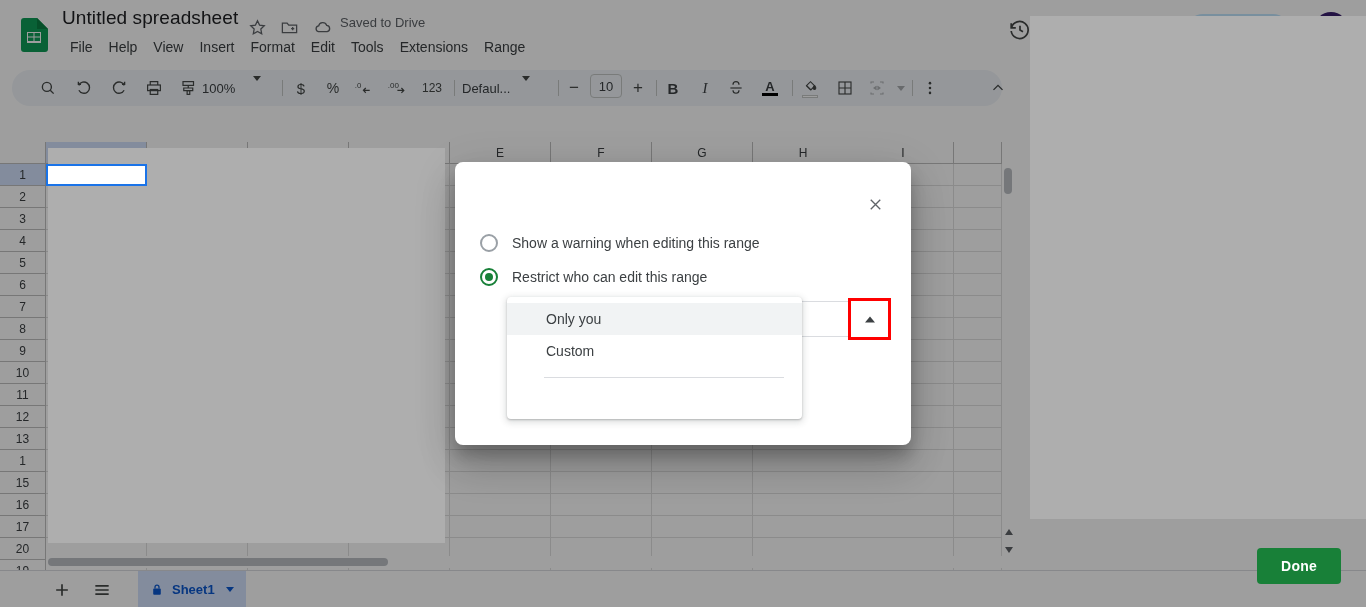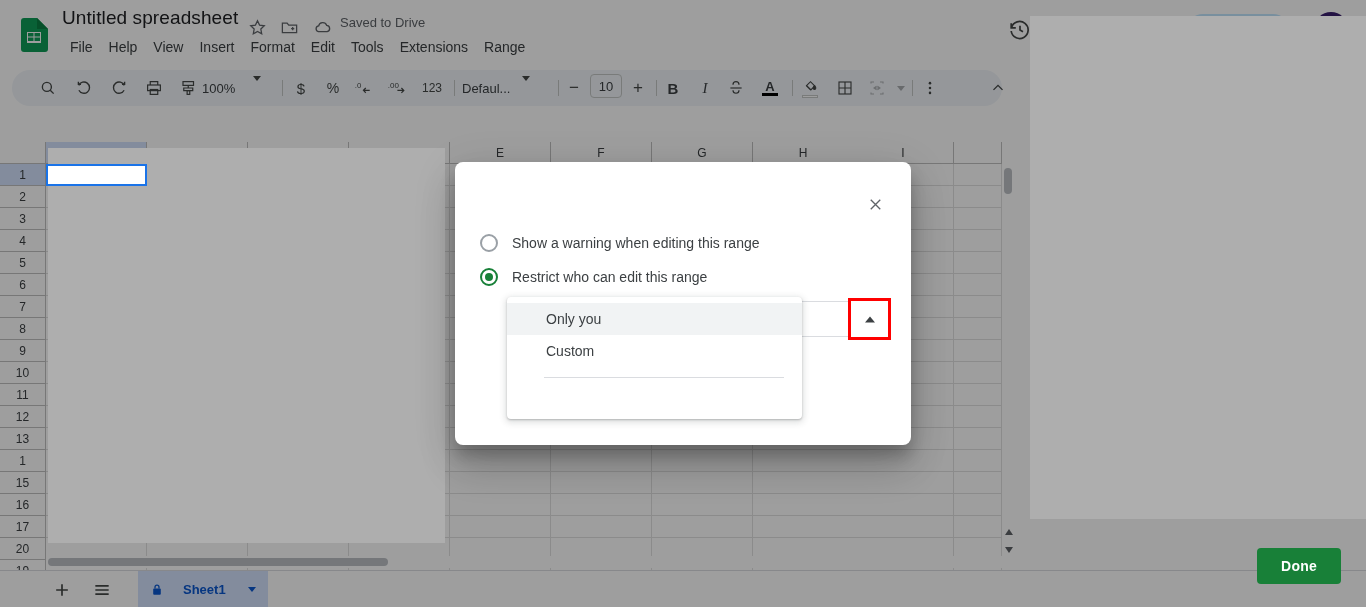--- a/index.html
+++ b/index.html
@@ -124,21 +124,21 @@
   .hscroll { position:absolute; left:46px; top:556px; width:956px; height:12px; background:#fff; }
   .hthumb { position:absolute; left:48px; top:558px; width:340px; height:8px; border-radius:4px; background:#bdc1c6; }
   .scroll-arrow { position:absolute; left:1002px; width:14px; height:16px; display:flex; align-items:center; justify-content:center; }
   .scroll-arrow svg { display:block; }
 
   
   .sheetbar { position:absolute; left:0; top:570px; width:1366px; height:37px; background:#fff; border-top:1px solid #dadce0; }
   .sb-btn { position:absolute; top:7px; width:24px; height:24px; display:flex; align-items:center; justify-content:center; color:#444746; cursor:pointer; }
   .sheet-tab {
     position:absolute; left:138px; top:0px; height:37px; padding:0 12px;
-    background:#d3e3fd; display:flex; align-items:center; gap:19px;
+    background:#d3e3fd; display:flex; align-items:center; gap:8px;
     font-size:13px; font-weight:bold; color:#0b57d0; cursor:pointer;
   }
   .sheet-tab .lock { width:14px; height:14px; color:#0b57d0; }
 
   
   .scrim { position:absolute; inset:0; background:rgba(0,0,0,.38); }
 
   
   .panel-grey { position:absolute; background:#aeaeae; }
   #panel-left  { left:48px;  top:148px; width:397px; height:395px; }

